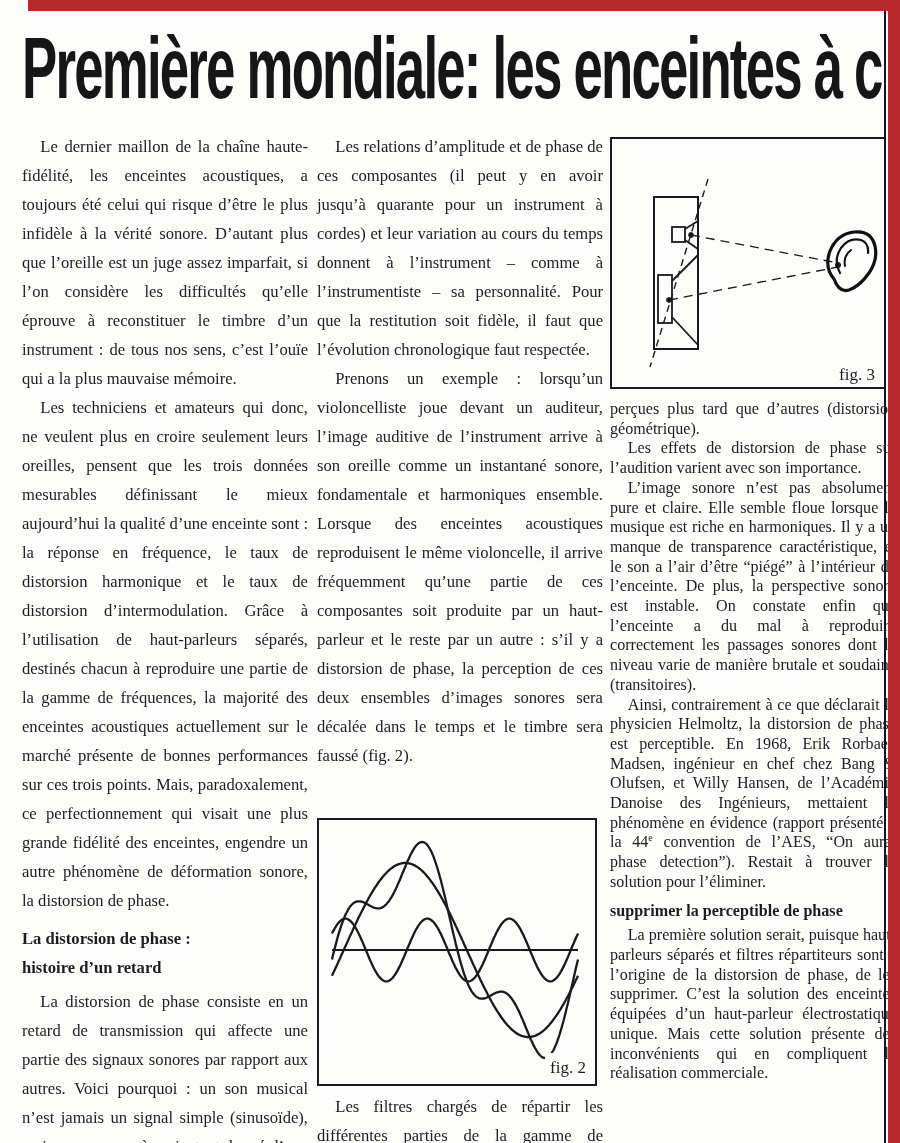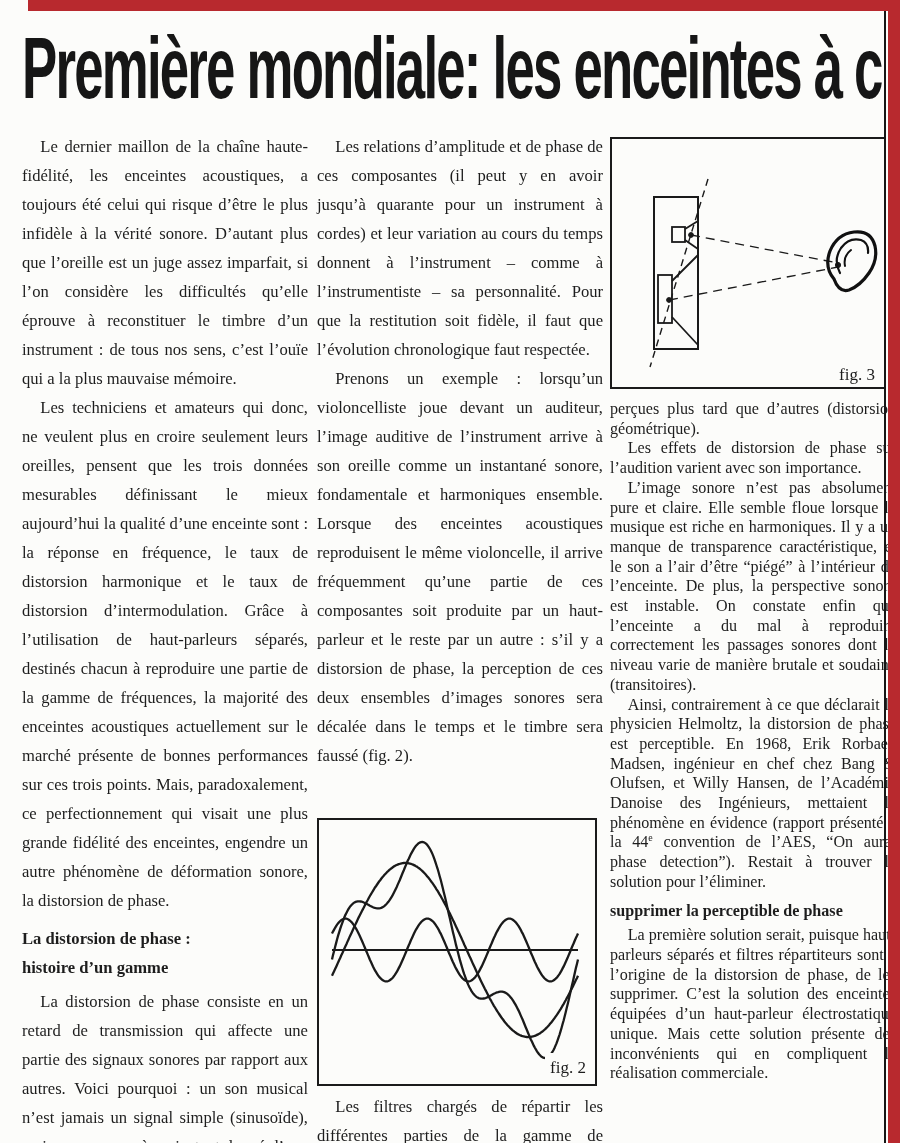--- a/index.html
+++ b/index.html
@@ -76,21 +76,21 @@
 
   <div id="headline-wrap">
     <span id="headline">Première mondiale: les enceintes à c</span>
   </div>
 
   <div class="col" id="col1">
     <p>Le dernier maillon de la chaîne haute-fidélité, les enceintes acoustiques, a toujours été celui qui risque d’être le plus infidèle à la vérité sonore. D’autant plus que l’oreille est un juge assez imparfait, si l’on considère les difficultés qu’elle éprouve à reconstituer le timbre d’un instrument : de tous nos sens, c’est l’ouïe qui a la plus mauvaise mémoire.</p>
     <p>Les techniciens et amateurs qui donc, ne veulent plus en croire seulement leurs oreilles, pensent que les trois données mesurables définissant le mieux aujourd’hui la qualité d’une enceinte sont : la réponse en fréquence, le taux de distorsion harmonique et le taux de distorsion d’intermodulation. Grâce à l’utilisation de haut-parleurs séparés, destinés chacun à reproduire une partie de la gamme de fréquences, la majorité des enceintes acoustiques actuellement sur le marché présente de bonnes performances sur ces trois points. Mais, paradoxalement, ce perfectionnement qui visait une plus grande fidélité des enceintes, engendre un autre phénomène de déformation sonore, la distorsion de phase.</p>
     <div class="subhead">
       <div>La distorsion de phase :</div>
-      <div>histoire d’un gamme</div>
+      <div>histoire d’un retard</div>
     </div>
     <p>La distorsion de phase consiste en un retard de transmission qui affecte une partie des signaux sonores par rapport aux autres. Voici pourquoi : un son musical n’est jamais un signal simple (sinusoïde), mais se compose à un instant donné d’une fondamentale et de ses harmoniques (fig. 3).</p>
     <div class="figbox" id="figbox1">
       <svg class="wave" viewBox="0 0 268 222" width="268" height="222">
           <path d="M13.0,111.0L14.0,111.0L15.0,111.0L16.0,111.0L17.0,111.0L18.0,111.0L19.1,111.0L20.1,111.0L21.1,111.0L22.1,111.0L23.1,111.0L24.1,111.0L25.1,111.0L26.1,111.0L27.1,111.0L28.1,111.0L29.1,111.0L30.1,111.0L31.1,111.0L32.2,111.0L33.2,111.0L34.2,111.0L35.2,111.0L36.2,111.0L37.2,111.0L38.2,111.0L39.2,111.0L40.2,111.0L41.2,111.0L42.2,111.0L43.3,111.0L44.3,111.0L45.3,111.0L46.3,111.0L47.3,111.0L48.3,111.0L49.3,111.0L50.3,111.0L51.3,111.0L52.3,111.0L53.3,111.0L54.3,111.0L55.4,111.0L56.4,111.0L57.4,111.0L58.4,111.0L59.4,111.0L60.4,111.0L61.4,111.0L62.4,111.0L63.4,111.0L64.4,111.0L65.4,111.0L66.4,111.0L67.5,111.0L68.5,111.0L69.5,111.0L70.5,111.0L71.5,111.0L72.5,111.0L73.5,111.0L74.5,111.0L75.5,111.0L76.5,111.0L77.5,111.0L78.5,111.0L79.5,111.0L80.6,111.0L81.6,111.0L82.6,111.0L83.6,111.0L84.6,111.0L85.6,111.0L86.6,111.0L87.6,111.0L88.6,111.0L89.6,111.0L90.6,111.0L91.7,111.0L92.7,111.0L93.7,111.0L94.7,111.0L95.7,111.0L96.7,111.0L97.7,111.0L98.7,111.0L99.7,111.0L100.7,111.0L101.7,111.0L102.7,111.0L103.8,111.0L104.8,111.0L105.8,111.0L106.8,111.0L107.8,111.0L108.8,111.0L109.8,111.0L110.8,111.0L111.8,111.0L112.8,111.0L113.8,111.0L114.8,111.0L115.8,111.0L116.9,111.0L117.9,111.0L118.9,111.0L119.9,111.0L120.9,111.0L121.9,111.0L122.9,111.0L123.9,111.0L124.9,111.0L125.9,111.0L126.9,111.0L128.0,111.0L129.0,111.0L130.0,111.0L131.0,111.0L132.0,111.0L133.0,111.0L134.0,111.0L135.0,111.0L136.0,111.0L137.0,111.0L138.0,111.0L139.0,111.0L140.1,111.0L141.1,111.0L142.1,111.0L143.1,111.0L144.1,111.0L145.1,111.0L146.1,111.0L147.1,111.0L148.1,111.0L149.1,111.0L150.1,111.0L151.1,111.0L152.2,111.0L153.2,111.0L154.2,111.0L155.2,111.0L156.2,111.0L157.2,111.0L158.2,111.0L159.2,111.0L160.2,111.0L161.2,111.0L162.2,111.0L163.2,111.0L164.3,111.0L165.3,111.0L166.3,111.0L167.3,111.0L168.3,111.0L169.3,111.0L170.3,111.0L171.3,111.0L172.3,111.0L173.3,111.0L174.3,111.0L175.3,111.0L176.3,111.0L177.4,111.0L178.4,111.0L179.4,111.0L180.4,111.0L181.4,111.0L182.4,111.0L183.4,111.0L184.4,111.0L185.4,111.0L186.4,111.0L187.4,111.0L188.4,111.0L189.5,111.0L190.5,111.0L191.5,111.0L192.5,111.0L193.5,111.0L194.5,111.0L195.5,111.0L196.5,111.0L197.5,111.0L198.5,111.0L199.5,111.0L200.6,111.0L201.6,111.0L202.6,111.0L203.6,111.0L204.6,111.0L205.6,111.0L206.6,111.0L207.6,111.0L208.6,111.0L209.6,111.0L210.6,111.0L211.6,111.0L212.7,111.0L213.7,111.0L214.7,111.0L215.7,111.0L216.7,111.0L217.7,111.0L218.7,111.0L219.7,111.0L220.7,111.0L221.7,111.0L222.7,111.0L223.7,111.0L224.8,111.0L225.8,111.0L226.8,111.0L227.8,111.0L228.8,111.0L229.8,111.0L230.8,111.0L231.8,111.0L232.8,111.0L233.8,111.0L234.8,111.0L235.8,111.0L236.8,111.0L237.9,111.0L238.9,111.0L239.9,111.0L240.9,111.0L241.9,111.0L242.9,111.0L243.9,111.0L244.9,111.0L245.9,111.0L246.9,111.0L247.9,111.0L248.9,111.0L250.0,111.0L251.0,111.0L252.0,111.0L253.0,111.0L254.0,111.0L255.0,111.0" stroke-width="2.2"></path>
           <path d="M13.0,111.0L14.0,109.1L15.0,107.1L16.0,105.2L17.0,103.2L18.0,101.3L19.1,99.4L20.1,97.4L21.1,95.5L22.1,93.6L23.1,91.8L24.1,89.9L25.1,88.0L26.1,86.2L27.1,84.3L28.1,82.5L29.1,80.8L30.1,79.0L31.1,77.2L32.2,75.5L33.2,73.8L34.2,72.1L35.2,70.5L36.2,68.9L37.2,67.3L38.2,65.7L39.2,64.2L40.2,62.7L41.2,61.2L42.2,59.8L43.3,58.4L44.3,57.1L45.3,55.7L46.3,54.4L47.3,53.2L48.3,52.0L49.3,50.8L50.3,49.7L51.3,48.6L52.3,47.6L53.3,46.6L54.3,45.6L55.4,44.7L56.4,43.9L57.4,43.1L58.4,42.3L59.4,41.6L60.4,40.9L61.4,40.3L62.4,39.7L63.4,39.2L64.4,38.7L65.4,38.3L66.4,37.9L67.5,37.5L68.5,37.3L69.5,37.0L70.5,36.9L71.5,36.7L72.5,36.7L73.5,36.6L74.5,36.7L75.5,36.7L76.5,36.9L77.5,37.0L78.5,37.3L79.5,37.5L80.6,37.9L81.6,38.3L82.6,38.7L83.6,39.2L84.6,39.7L85.6,40.3L86.6,40.9L87.6,41.6L88.6,42.3L89.6,43.1L90.6,43.9L91.7,44.7L92.7,45.6L93.7,46.6L94.7,47.6L95.7,48.6L96.7,49.7L97.7,50.8L98.7,52.0L99.7,53.2L100.7,54.4L101.7,55.7L102.7,57.1L103.8,58.4L104.8,59.8L105.8,61.2L106.8,62.7L107.8,64.2L108.8,65.7L109.8,67.3L110.8,68.9L111.8,70.5L112.8,72.1L113.8,73.8L114.8,75.5L115.8,77.2L116.9,79.0L117.9,80.8L118.9,82.5L119.9,84.3L120.9,86.2L121.9,88.0L122.9,89.9L123.9,91.8L124.9,93.6L125.9,95.5L126.9,97.4L128.0,99.4L129.0,101.3L130.0,103.2L131.0,105.2L132.0,107.1L133.0,109.1L134.0,111.0L135.0,112.9L136.0,114.9L137.0,116.8L138.0,118.8L139.0,120.7L140.1,122.6L141.1,124.6L142.1,126.5L143.1,128.4L144.1,130.2L145.1,132.1L146.1,134.0L147.1,135.8L148.1,137.7L149.1,139.5L150.1,141.2L151.1,143.0L152.2,144.8L153.2,146.5L154.2,148.2L155.2,149.9L156.2,151.5L157.2,153.1L158.2,154.7L159.2,156.3L160.2,157.8L161.2,159.3L162.2,160.8L163.2,162.2L164.3,163.6L165.3,164.9L166.3,166.3L167.3,167.6L168.3,168.8L169.3,170.0L170.3,171.2L171.3,172.3L172.3,173.4L173.3,174.4L174.3,175.4L175.3,176.4L176.3,177.3L177.4,178.1L178.4,178.9L179.4,179.7L180.4,180.4L181.4,181.1L182.4,181.7L183.4,182.3L184.4,182.8L185.4,183.3L186.4,183.7L187.4,184.1L188.4,184.5L189.5,184.7L190.5,185.0L191.5,185.1L192.5,185.3L193.5,185.3L194.5,185.4L195.5,185.3L196.5,185.3L197.5,185.1L198.5,185.0L199.5,184.7L200.6,184.5L201.6,184.1L202.6,183.7L203.6,183.3L204.6,182.8L205.6,182.3L206.6,181.7L207.6,181.1L208.6,180.4L209.6,179.7L210.6,178.9L211.6,178.1L212.7,177.3L213.7,176.4L214.7,175.4L215.7,174.4L216.7,173.4L217.7,172.3L218.7,171.2L219.7,170.0L220.7,168.8L221.7,167.6L222.7,166.3L223.7,164.9L224.8,163.6L225.8,162.2L226.8,160.8L227.8,159.3L228.8,157.8L229.8,156.3L230.8,154.7L231.8,153.1L232.8,151.5L233.8,149.9L234.8,148.2L235.8,146.5L236.8,144.8L237.9,143.0L238.9,141.2L239.9,139.5L240.9,137.7L241.9,135.8L242.9,134.0L243.9,132.1L244.9,130.2L245.9,128.4L246.9,126.5L247.9,124.6L248.9,122.6L250.0,120.7L251.0,118.8L252.0,116.8L253.0,114.9L254.0,112.9L255.0,111.0" stroke-width="2.3"></path>
           <path d="M13.0,111.0L14.0,109.0L15.0,107.0L16.0,105.1L17.0,103.2L18.0,101.3L19.1,99.5L20.1,97.8L21.1,96.1L22.1,94.6L23.1,93.1L24.1,91.8L25.1,90.5L26.1,89.4L27.1,88.5L28.1,87.6L29.1,87.0L30.1,86.4L31.1,86.0L32.2,85.8L33.2,85.7L34.2,85.8L35.2,86.0L36.2,86.4L37.2,87.0L38.2,87.6L39.2,88.5L40.2,89.4L41.2,90.5L42.2,91.8L43.3,93.1L44.3,94.6L45.3,96.1L46.3,97.8L47.3,99.5L48.3,101.3L49.3,103.2L50.3,105.1L51.3,107.0L52.3,109.0L53.3,111.0L54.3,113.0L55.4,115.0L56.4,116.9L57.4,118.8L58.4,120.7L59.4,122.5L60.4,124.2L61.4,125.9L62.4,127.4L63.4,128.9L64.4,130.2L65.4,131.5L66.4,132.6L67.5,133.5L68.5,134.4L69.5,135.0L70.5,135.6L71.5,136.0L72.5,136.2L73.5,136.3L74.5,136.2L75.5,136.0L76.5,135.6L77.5,135.0L78.5,134.4L79.5,133.5L80.6,132.6L81.6,131.5L82.6,130.2L83.6,128.9L84.6,127.4L85.6,125.9L86.6,124.2L87.6,122.5L88.6,120.7L89.6,118.8L90.6,116.9L91.7,115.0L92.7,113.0L93.7,111.0L94.7,109.0L95.7,107.0L96.7,105.1L97.7,103.2L98.7,101.3L99.7,99.5L100.7,97.8L101.7,96.1L102.7,94.6L103.8,93.1L104.8,91.8L105.8,90.5L106.8,89.4L107.8,88.5L108.8,87.6L109.8,87.0L110.8,86.4L111.8,86.0L112.8,85.8L113.8,85.7L114.8,85.8L115.8,86.0L116.9,86.4L117.9,87.0L118.9,87.6L119.9,88.5L120.9,89.4L121.9,90.5L122.9,91.8L123.9,93.1L124.9,94.6L125.9,96.1L126.9,97.8L128.0,99.5L129.0,101.3L130.0,103.2L131.0,105.1L132.0,107.0L133.0,109.0L134.0,111.0L135.0,113.0L136.0,115.0L137.0,116.9L138.0,118.8L139.0,120.7L140.1,122.5L141.1,124.2L142.1,125.9L143.1,127.4L144.1,128.9L145.1,130.2L146.1,131.5L147.1,132.6L148.1,133.5L149.1,134.4L150.1,135.0L151.1,135.6L152.2,136.0L153.2,136.2L154.2,136.3L155.2,136.2L156.2,136.0L157.2,135.6L158.2,135.0L159.2,134.4L160.2,133.5L161.2,132.6L162.2,131.5L163.2,130.2L164.3,128.9L165.3,127.4L166.3,125.9L167.3,124.2L168.3,122.5L169.3,120.7L170.3,118.8L171.3,116.9L172.3,115.0L173.3,113.0L174.3,111.0L175.3,109.0L176.3,107.0L177.4,105.1L178.4,103.2L179.4,101.3L180.4,99.5L181.4,97.8L182.4,96.1L183.4,94.6L184.4,93.1L185.4,91.8L186.4,90.5L187.4,89.4L188.4,88.5L189.5,87.6L190.5,87.0L191.5,86.4L192.5,86.0L193.5,85.8L194.5,85.7L195.5,85.8L196.5,86.0L197.5,86.4L198.5,87.0L199.5,87.6L200.6,88.5L201.6,89.4L202.6,90.5L203.6,91.8L204.6,93.1L205.6,94.6L206.6,96.1L207.6,97.8L208.6,99.5L209.6,101.3L210.6,103.2L211.6,105.1L212.7,107.0L213.7,109.0L214.7,111.0L215.7,113.0L216.7,115.0L217.7,116.9L218.7,118.8L219.7,120.7L220.7,122.5L221.7,124.2L222.7,125.9L223.7,127.4L224.8,128.9L225.8,130.2L226.8,131.5L227.8,132.6L228.8,133.5L229.8,134.4L230.8,135.0L231.8,135.6L232.8,136.0L233.8,136.2L234.8,136.3L235.8,136.2L236.8,136.0L237.9,135.6L238.9,135.0L239.9,134.4L240.9,133.5L241.9,132.6L242.9,131.5L243.9,130.2L244.9,128.9L245.9,127.4L246.9,125.9L247.9,124.2L248.9,122.5L250.0,120.7L251.0,118.8L252.0,116.9L253.0,115.0L254.0,113.0L255.0,111.0" stroke-width="2.3"></path>
           <path d="M13.0,111.0L14.0,107.1L15.0,103.2L16.0,99.3L17.0,95.4L18.0,91.6L19.1,87.9L20.1,84.2L21.1,80.7L22.1,77.2L23.1,73.9L24.1,70.7L25.1,67.6L26.1,64.6L27.1,61.8L28.1,59.2L29.1,56.7L30.1,54.4L31.1,52.3L32.2,50.3L33.2,48.5L34.2,46.9L35.2,45.5L36.2,44.3L37.2,43.2L38.2,42.4L39.2,41.7L40.2,41.1L41.2,40.8L42.2,40.6L43.3,40.5L44.3,40.6L45.3,40.9L46.3,41.2L47.3,41.7L48.3,42.3L49.3,43.0L50.3,43.8L51.3,44.7L52.3,45.6L53.3,46.6L54.3,47.6L55.4,48.7L56.4,49.8L57.4,50.9L58.4,52.0L59.4,53.0L60.4,54.1L61.4,55.1L62.4,56.1L63.4,57.0L64.4,57.9L65.4,58.7L66.4,59.4L67.5,60.1L68.5,60.6L69.5,61.1L70.5,61.4L71.5,61.7L72.5,61.9L73.5,61.9L74.5,61.9L75.5,61.7L76.5,61.4L77.5,61.1L78.5,60.6L79.5,60.1L80.6,59.4L81.6,58.7L82.6,57.9L83.6,57.0L84.6,56.1L85.6,55.1L86.6,54.1L87.6,53.0L88.6,52.0L89.6,50.9L90.6,49.8L91.7,48.7L92.7,47.6L93.7,46.6L94.7,45.6L95.7,44.7L96.7,43.8L97.7,43.0L98.7,42.3L99.7,41.7L100.7,41.2L101.7,40.9L102.7,40.6L103.8,40.5L104.8,40.6L105.8,40.8L106.8,41.1L107.8,41.7L108.8,42.4L109.8,43.2L110.8,44.3L111.8,45.5L112.8,46.9L113.8,48.5L114.8,50.3L115.8,52.3L116.9,54.4L117.9,56.7L118.9,59.2L119.9,61.8L120.9,64.6L121.9,67.6L122.9,70.7L123.9,73.9L124.9,77.2L125.9,80.7L126.9,84.2L128.0,87.9L129.0,91.6L130.0,95.4L131.0,99.3L132.0,103.2L133.0,107.1L134.0,111.0L135.0,114.9L136.0,118.8L137.0,122.7L138.0,126.6L139.0,130.4L140.1,134.1L141.1,137.8L142.1,141.3L143.1,144.8L144.1,148.1L145.1,151.3L146.1,154.4L147.1,157.4L148.1,160.2L149.1,162.8L150.1,165.3L151.1,167.6L152.2,169.7L153.2,171.7L154.2,173.5L155.2,175.1L156.2,176.5L157.2,177.7L158.2,178.8L159.2,179.6L160.2,180.3L161.2,180.9L162.2,181.2L163.2,181.4L164.3,181.5L165.3,181.4L166.3,181.1L167.3,180.8L168.3,180.3L169.3,179.7L170.3,179.0L171.3,178.2L172.3,177.3L173.3,176.4L174.3,175.4L175.3,174.4L176.3,173.3L177.4,172.2L178.4,171.1L179.4,170.0L180.4,169.0L181.4,167.9L182.4,166.9L183.4,165.9L184.4,165.0L185.4,164.1L186.4,163.3L187.4,162.6L188.4,161.9L189.5,161.4L190.5,160.9L191.5,160.6L192.5,160.3L193.5,160.1L194.5,160.1L195.5,160.1L196.5,160.3L197.5,160.6L198.5,160.9L199.5,161.4L200.6,161.9L201.6,162.6L202.6,163.3L203.6,164.1L204.6,165.0L205.6,165.9L206.6,166.9L207.6,167.9L208.6,169.0L209.6,170.0L210.6,171.1L211.6,172.2L212.7,173.3L213.7,174.4L214.7,175.4L215.7,176.4L216.7,177.3L217.7,178.2L218.7,179.0L219.7,179.7L220.7,180.3L221.7,180.8L222.7,181.1L223.7,181.4L224.8,181.5L225.8,181.4L226.8,181.2L227.8,180.9L228.8,180.3L229.8,179.6L230.8,178.8L231.8,177.7L232.8,176.5L233.8,175.1L234.8,173.5L235.8,171.7L236.8,169.7L237.9,167.6L238.9,165.3L239.9,162.8L240.9,160.2L241.9,157.4L242.9,154.4L243.9,151.3L244.9,148.1L245.9,144.8L246.9,141.3L247.9,137.8L248.9,134.1L250.0,130.4L251.0,126.6L252.0,122.7L253.0,118.8L254.0,114.9L255.0,111.0" stroke-width="2.3"></path>
         </svg>
       <span class="figlabel">fig. 1</span>

